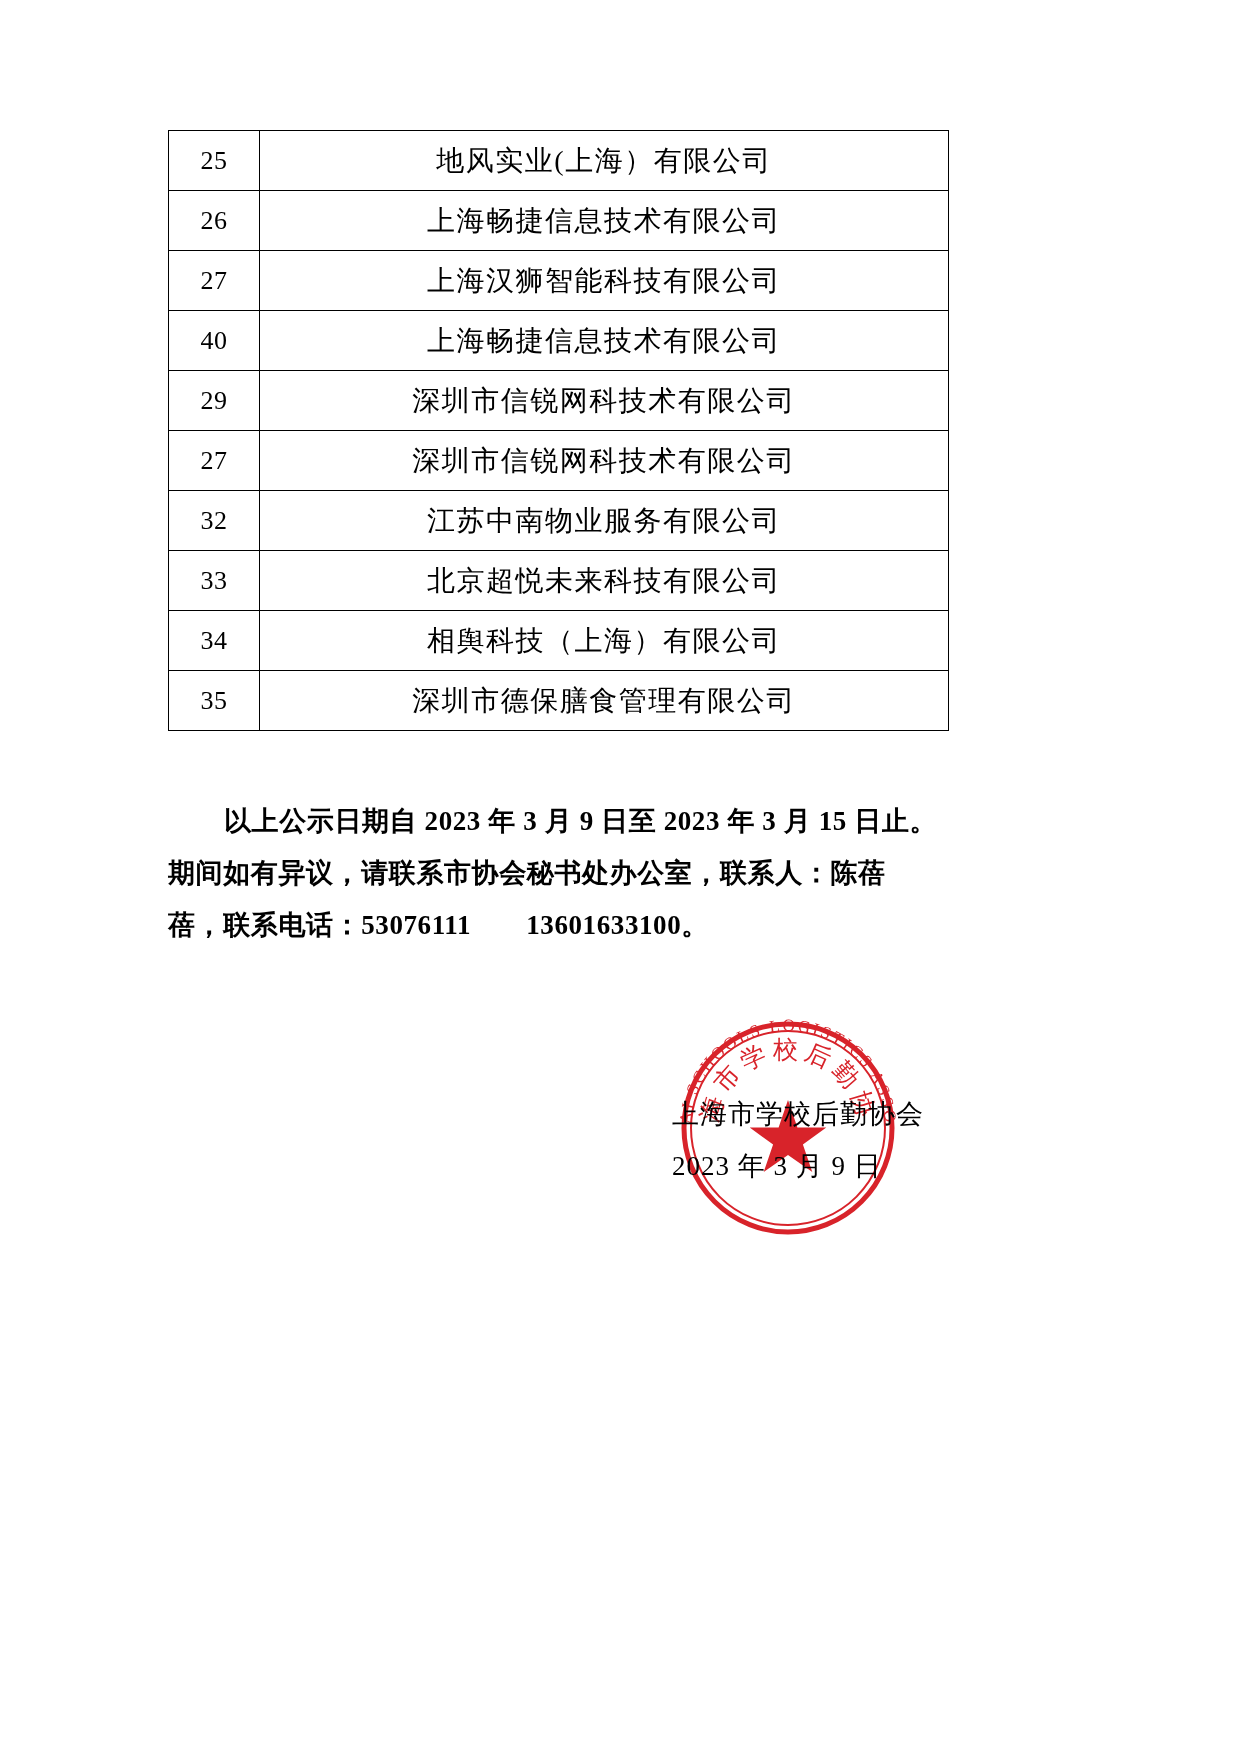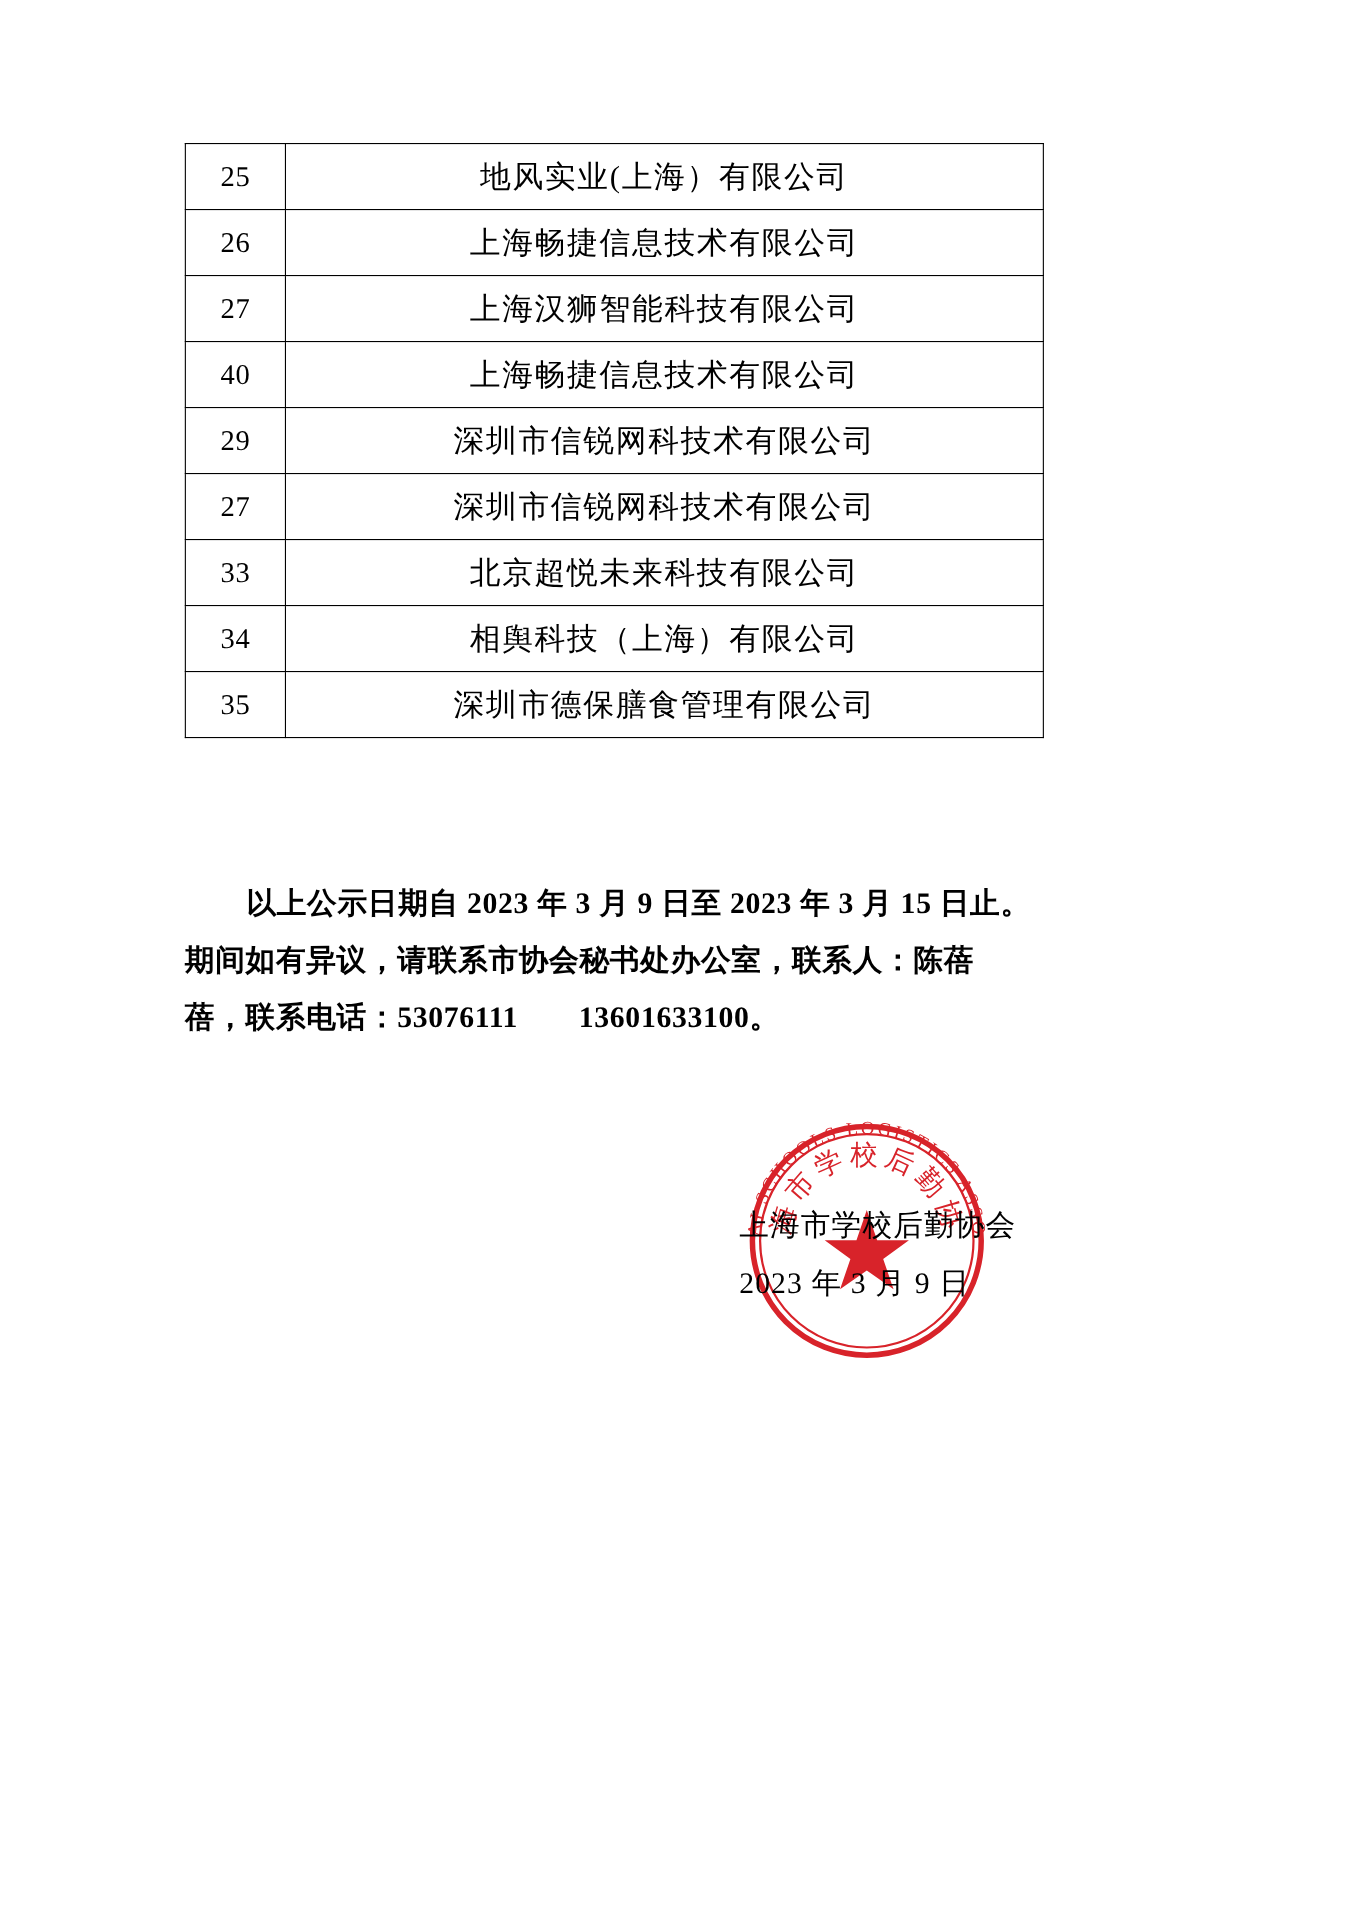--- a/index.html
+++ b/index.html
@@ -119,20 +119,24 @@
         </tr>
         <tr>
           <td class="col-idx">29</td>
           <td class="col-name">深圳市信锐网科技术有限公司</td>
         </tr>
         <tr>
           <td class="col-idx">27</td>
           <td class="col-name">深圳市信锐网科技术有限公司</td>
         </tr>
         <tr>
+          <td class="col-idx">32</td>
+          <td class="col-name">江苏中南物业服务有限公司</td>
+        </tr>
+        <tr>
           <td class="col-idx">33</td>
           <td class="col-name">北京超悦未来科技有限公司</td>
         </tr>
         <tr>
           <td class="col-idx">34</td>
           <td class="col-name">相舆科技（上海）有限公司</td>
         </tr>
         <tr>
           <td class="col-idx">35</td>
           <td class="col-name">深圳市德保膳食管理有限公司</td>

